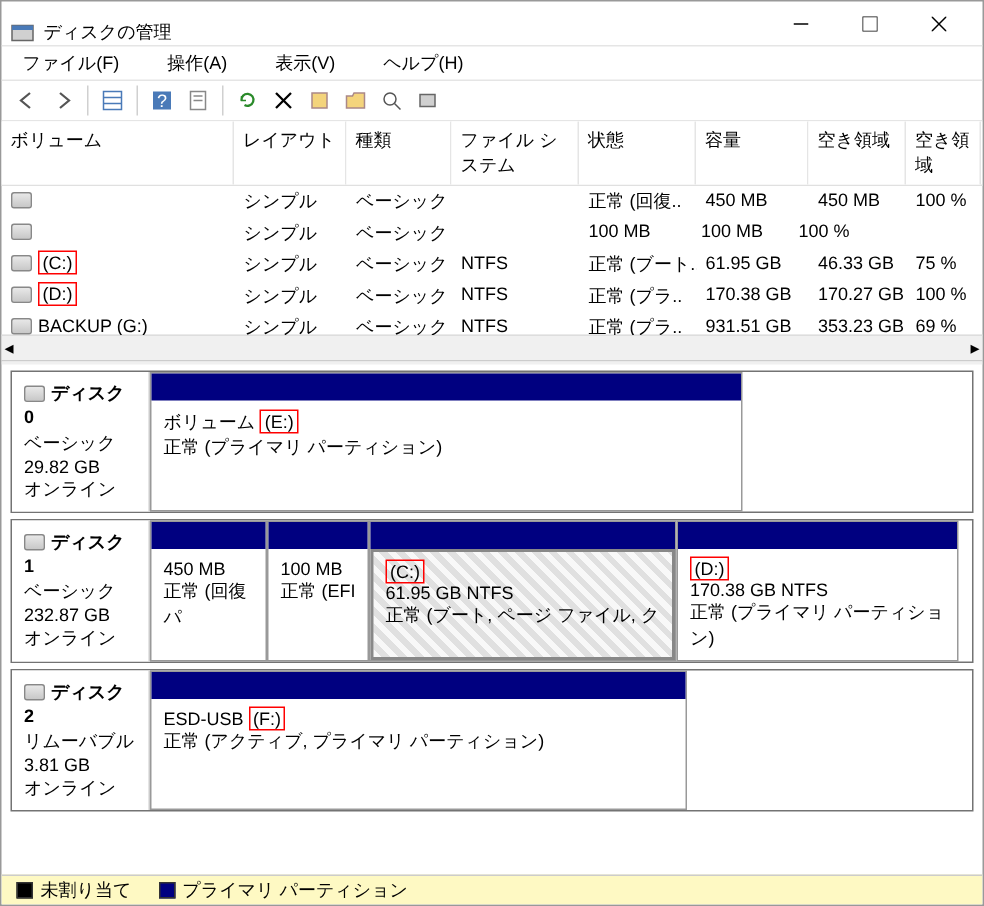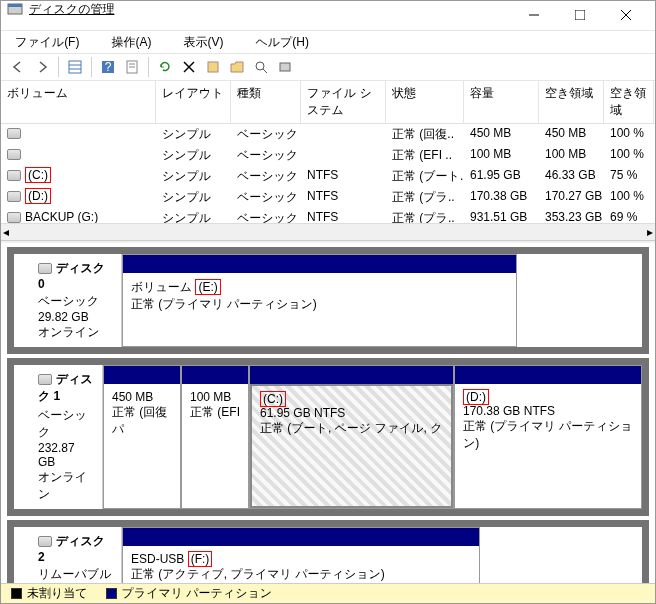--- a/index.html
+++ b/index.html
@@ -1,38 +1,38 @@
 <!DOCTYPE html>
 <html><head>
 <meta charset="utf-8">
 <style>
 * { box-sizing: border-box; margin: 0; padding: 0; font-family: "Meiryo UI", "Yu Gothic UI", sans-serif; font-size: 12px; }
 body { background: #fff; width: 656px; height: 604px; border: 1px solid #999; display: flex; flex-direction: column; }
-.titlebar { height: 30px; display: flex; align-items: flex-start; padding: 0 6px; border-bottom: 1px solid #e5e5e5; text-decoration: underline; }
+.titlebar { height: 30px; display: flex; align-items: flex-end; padding: 0 6px; border-bottom: 1px solid #e5e5e5; }
 .titlebar .icon { width: 16px; height: 16px; margin-right: 6px; display:inline-block; }
 .titlebar .title { flex: 1; }
 .winbtn { width: 46px; height: 28px; display: flex; align-items: center; justify-content: center; }
 .winbtn svg { width: 10px; height: 10px; }
 .menubar { height: 22px; display: flex; align-items: center; padding: 2px 6px; gap: 16px; }
 .menubar span { padding: 2px 8px; }
 .toolbar { height: 28px; display: flex; align-items: center; padding: 2px 6px; gap: 2px; border-top: 1px solid #e5e5e5; border-bottom: 1px solid #e5e5e5; }
 .tbtn { width: 22px; height: 22px; display:flex; align-items:center; justify-content:center; border:1px solid transparent; }
 .tsep { width:1px; height:20px; background:#d0d0d0; margin:0 3px; }
 .list-area { height: 160px; display:flex; flex-direction:column; border-bottom:1px solid #ccc; }
 .list-header { display:flex; background:#fff; border-bottom:1px solid #e0e0e0; }
 .list-header > div { border-right:1px solid #e5e5e5; padding:4px 6px; font-weight:normal; background:#fff; }
 .list-body { flex:1; overflow:auto; }
 .list-row { display:flex; }
 .list-row > div { padding:2px 6px; white-space:nowrap; overflow:hidden; }
 .c0{width:155px}.c1{width:75px}.c2{width:70px}.c3{width:85px}.c4{width:78px}.c5{width:75px}.c6{width:65px}.c7{width:50px}
 .drive-icon { display:inline-block; width:14px; height:11px; background:linear-gradient(#e8e8e8,#c8c8c8); border:1px solid #888; border-radius:2px; margin-right:4px; vertical-align:middle; }
 .hl { border:1.5px solid red; padding:0 2px; }
 .scroll-h { height:17px; background:#f0f0f0; border-top:1px solid #ddd; display:flex; align-items:center; justify-content:space-between; padding:0 2px; }
 .graph-area { flex:1; overflow-y:auto; border-top:2px solid #f0f0f0; }
-.disk-row { display:flex; border:7px solid #737373; margin:4px 6px; min-height:84px; position:relative;padding-left:16px; }
+.disk-row { display:flex; border:1px solid #737373; margin:4px 6px; min-height:84px; position:relative; }
 .disk-info { width:92px; padding:6px 8px; border-right:1px solid #ccc; background:#fff; }
 .disk-info .dname { font-weight:bold; margin-bottom:2px; }
 .disk-vols { flex:1; display:flex; padding:0; position:relative; }
 .vol-head { height:18px; background:#000080; }
 .vol { border:1px solid #999; margin:0; display:flex; flex-direction:column; padding:0; }
 .vol-body { flex:1; padding:6px 8px; }
 .vol.hatched .vol-body { background: repeating-linear-gradient(45deg,#f8f8f8,#f8f8f8 4px,#e0e0e0 4px,#e0e0e0 8px); border:2px solid #888; }
 .vol .vname { font-weight:normal; }
 .legend { height:20px; border-top:1px solid #ccc; display:flex; align-items:center; padding:2px 10px; gap:18px; background:#fef9c3; }
 .legend-item { display:flex; align-items:center; gap:5px; }
@@ -161,21 +161,20 @@
         <div class="c4">正常 (回復..</div>
         <div class="c5">450 MB</div>
         <div class="c6">450 MB</div>
         <div class="c7">100 %</div>
       </div>
       <div class="list-row">
         <div class="c0"><span class="drive-icon"></span><span></span></div>
         <div class="c1">シンプル</div>
         <div class="c2">ベーシック</div>
         <div class="c3"></div>
-        <div class="c4">正常 (EFI ..</div>
         <div class="c5">100 MB</div>
         <div class="c6">100 MB</div>
         <div class="c7">100 %</div>
       </div>
       <div class="list-row">
         <div class="c0"><span class="drive-icon"></span><span class="hl">(C:)</span></div>
         <div class="c1">シンプル</div>
         <div class="c2">ベーシック</div>
         <div class="c3">NTFS</div>
         <div class="c4">正常 (ブート..</div>

